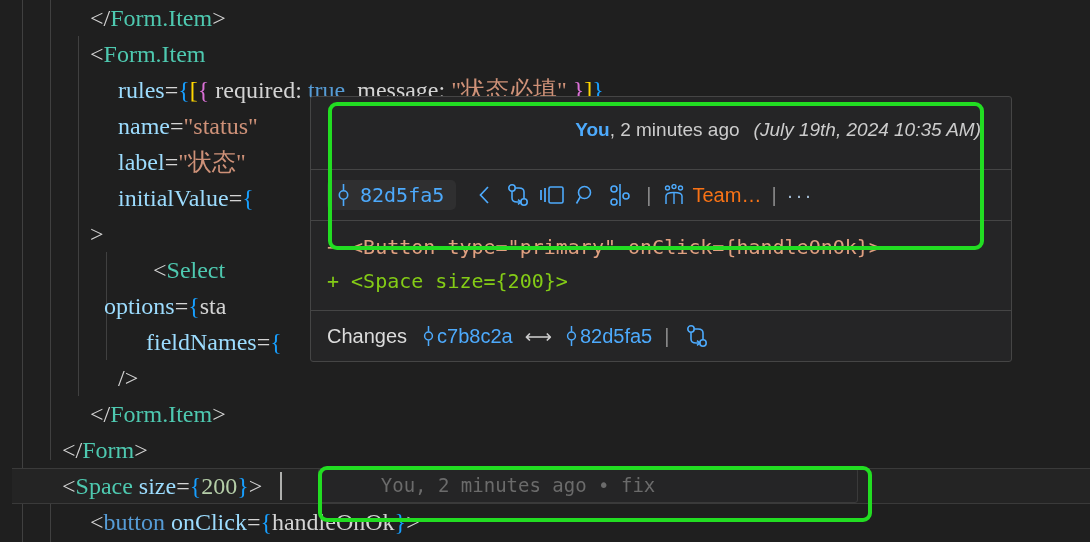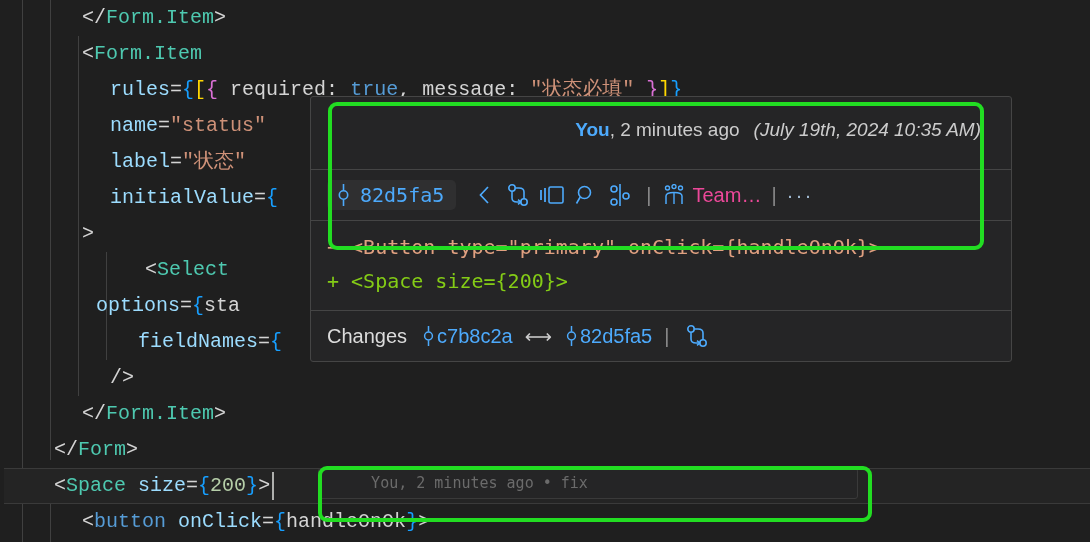--- a/index.html
+++ b/index.html
@@ -7,23 +7,23 @@
     width: 1090px; height: 542px;
     background: #1f1f1f;
     overflow: hidden;
     font-family: "Liberation Sans", sans-serif;
   }
   #root { position: relative; width: 1090px; height: 542px; background: #1f1f1f; }
 
   
   .editor { position: absolute; inset: 0; background: #1f1f1f; }
   .code-line {
-    position: absolute; left: 4px; right: 0; height: 36px;
-    font-family: Liberation Mono, monospace;
-    font-size: 20px; line-height: 36px;
+    position: absolute; left: 12px; right: 0; height: 36px;
+    font-family: Liberation Serif, serif;
+    font-size: 24px; line-height: 36px;
     white-space: pre;
     color: #d4d4d4;
   }
   .code-line .txt { display: inline-block; }
   .cur-line { background: #242424; }
   .cur-line::before {
     content: ""; position: absolute; left: 0; right: 0; top: 0;
     border-top: 1px solid #3a3a3a;
   }
   .cur-line::after {
@@ -96,21 +96,21 @@
     font-size: 20px;
   }
   .tb-icon {
     display: inline-flex; align-items: center; justify-content: center;
     width: 32px; height: 30px; color: #4daafc;
     margin-left: 2px;
   }
   .tb-sep { color: #8a8a8a; margin: 0 10px; font-size: 20px; }
   .tb-team {
     display: inline-flex; align-items: center; gap: 7px;
-    color: #ec4899; font-size: 20px; text-align: right;
+    color: #f97316; font-size: 20px; text-align: right;
   }
   .tb-dots { color: #9fb8cf; font-size: 21px; letter-spacing: 2px; }
 
   
   .diff-block { padding: 9px 16px 12px 16px; }
   .diff-line {
     font-family: "DejaVu Sans Mono", monospace;
     font-size: 20px; line-height: 34px; white-space: pre;
   }
   .diff-del { color: #e0a080; }
@@ -134,21 +134,21 @@
   .blame-wrap { position: absolute; left: 318px; top: 468px; z-index: 50; }
   .blame-inner {
     background: #252526;
     border: 1px solid #3a3a3a;
     border-radius: 3px;
     padding: 5px 16px 6px 16px;
     min-width: 540px;
   }
   .blame-text {
     font-family: "DejaVu Sans Mono", monospace;
-    font-size: 15px; color: #6b6b6b; white-space: pre;
+    font-size: 19px; color: #6b6b6b; white-space: pre;
   }
 
   svg { display: block; }
 </style>
 </head>
 <body>
 
 <div id="root">
 
   <div class="editor">

